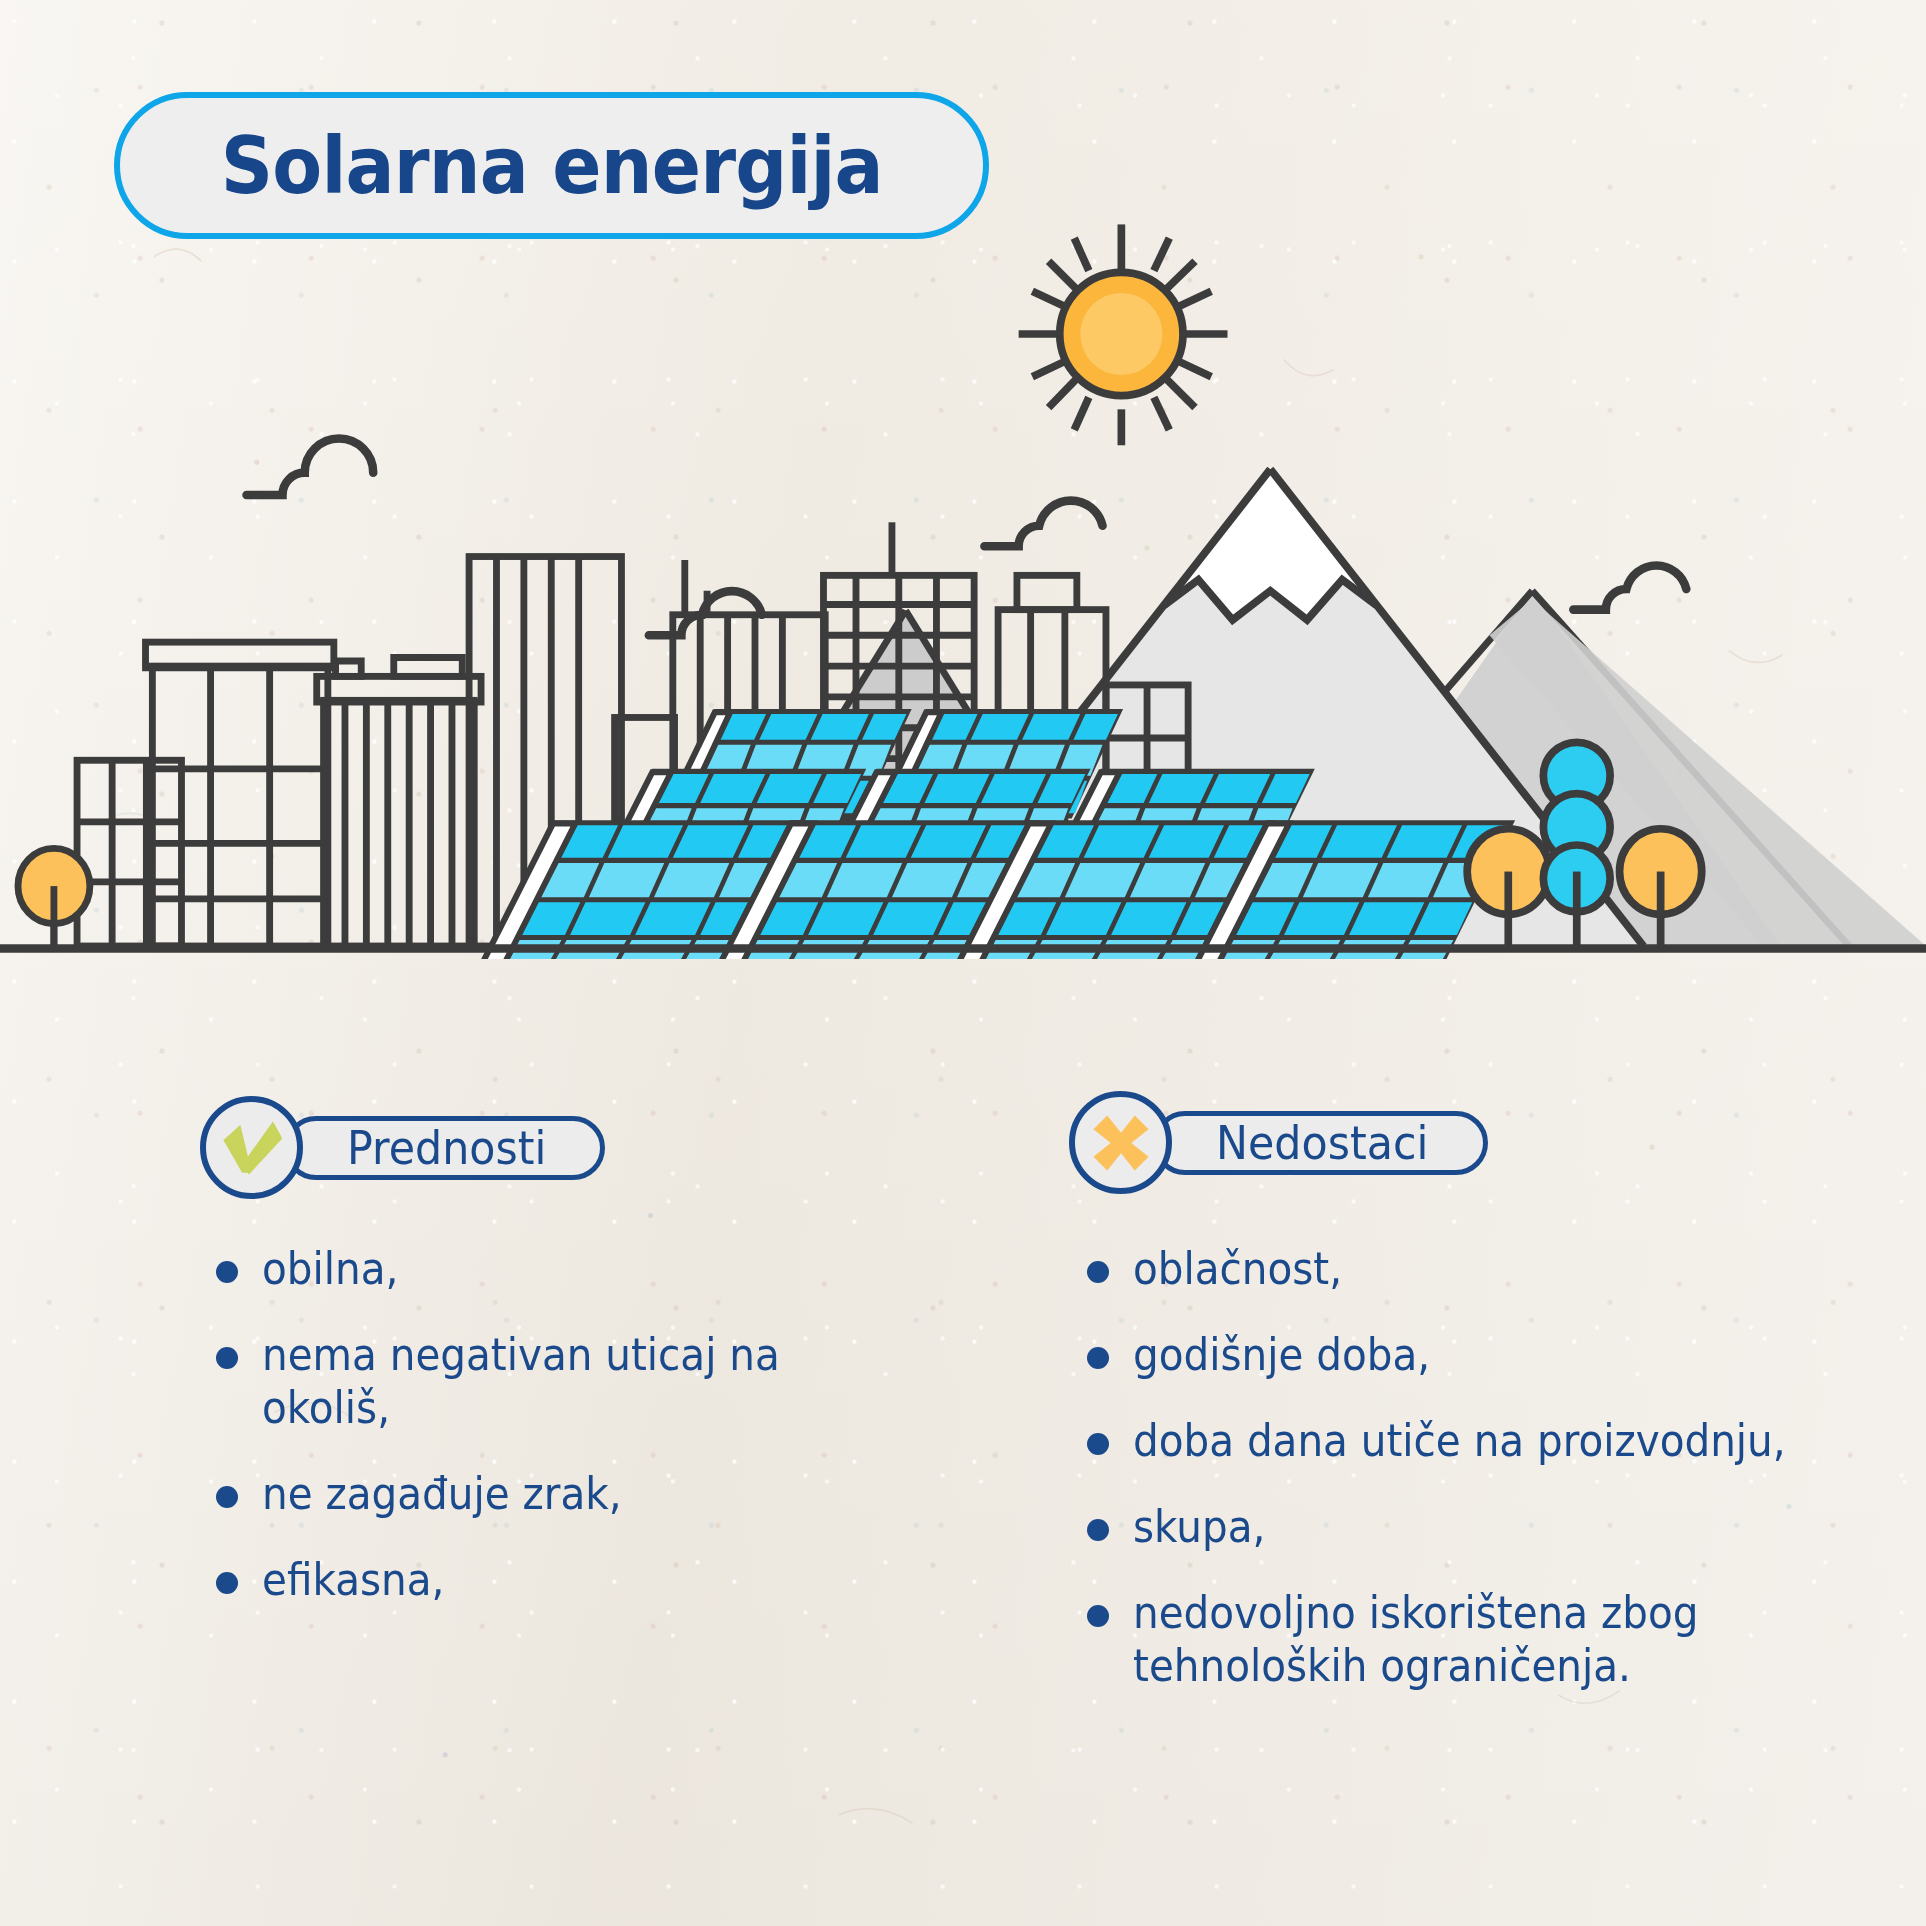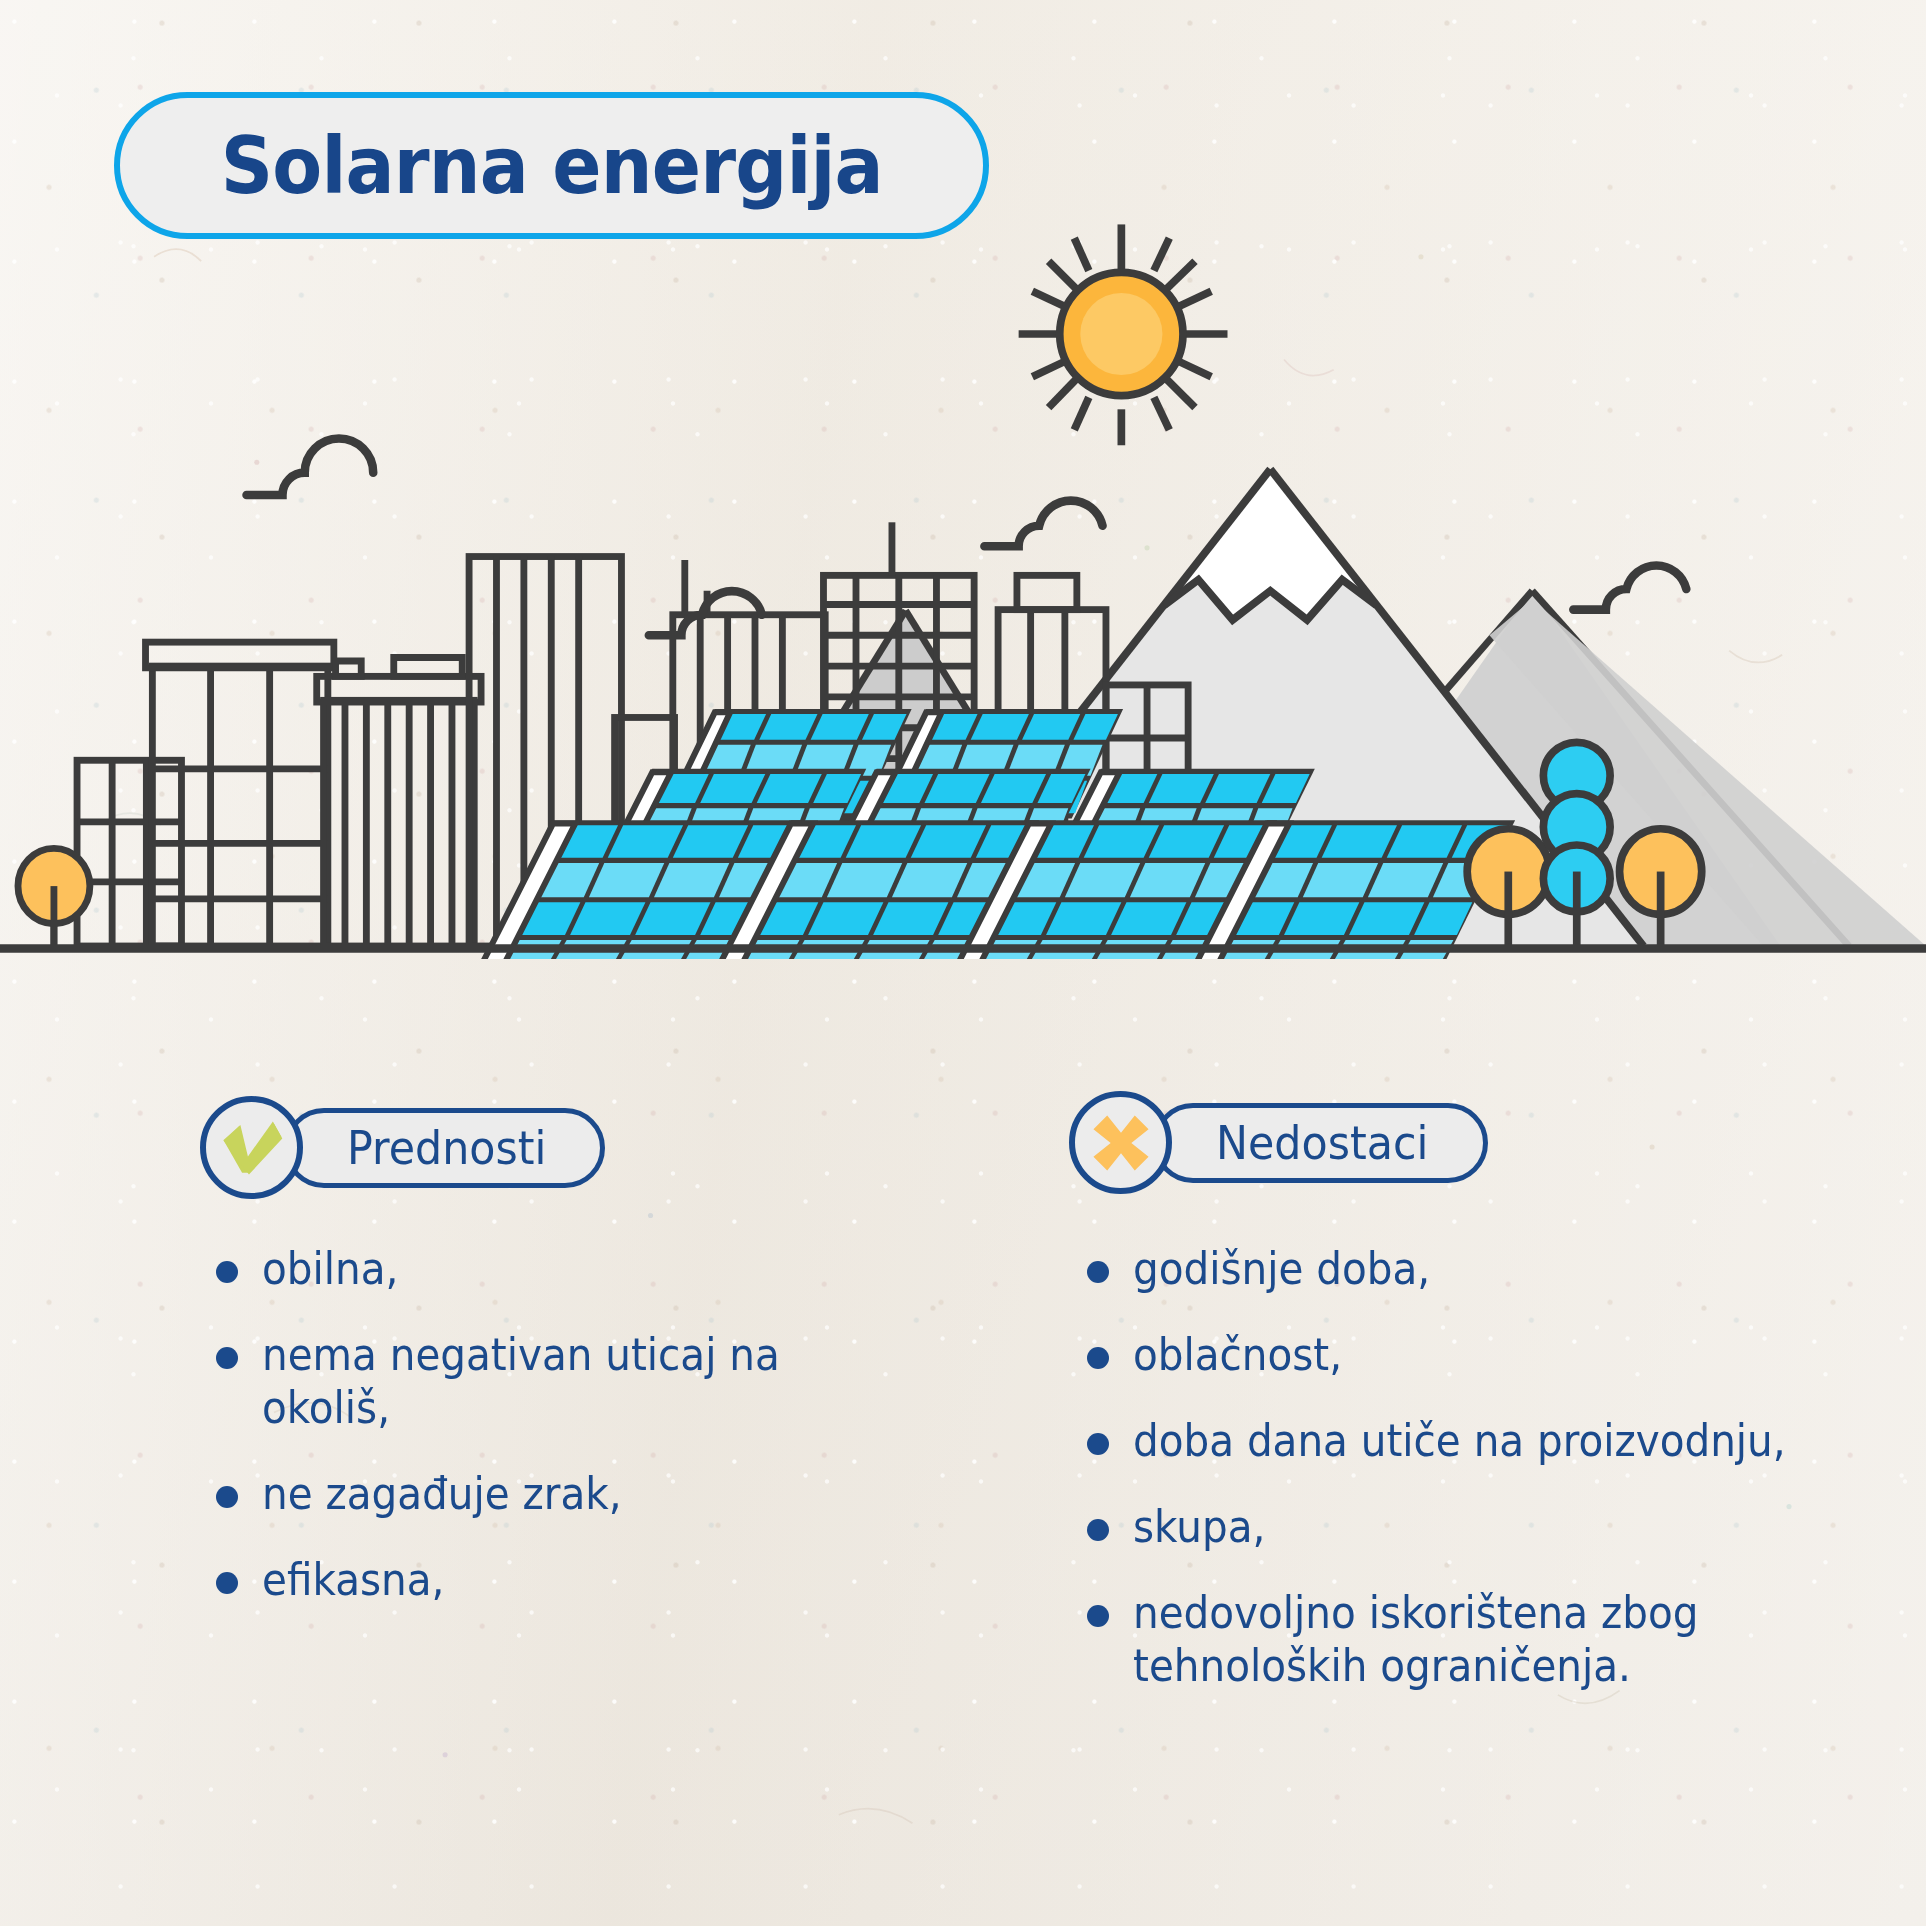--- a/index.html
+++ b/index.html
@@ -59,21 +59,21 @@
   
   .lower{position:absolute;left:0;top:959px;width:1926px;height:967px;}
 
   .sec-badge{position:absolute;display:flex;align-items:center;}
   .sec-icon{
     position:relative;width:103px;height:103px;border-radius:50%;
     background:#ececec;border:6px solid #1b4a8c;box-sizing:border-box;z-index:3;
     display:flex;align-items:center;justify-content:center;
   }
   .sec-pill{
-    position:relative;margin-left:-19px;height:80px;
+    position:relative;margin-left:-19px;height:64px;
     background:#ececec;border:5.1px solid #1b4a8c;border-radius:40px;
     box-sizing:border-box;display:flex;align-items:center;
     padding:0 39px 0 58px;z-index:2;
   }
   .sec-label{
     font-size:46px;color:#1b4a8c;white-space:nowrap;
     font-family:"DejaVu Sans","Liberation Sans",sans-serif;
     transform:scaleX(.93);transform-origin:left center;
   }
 
@@ -497,25 +497,25 @@
         </svg>
       </div>
       <div class="sec-pill">
         <span class="sec-label">Nedostaci</span>
       </div>
     </div>
 
     <div class="list" style="left:1087px;top:283px;width:796px;">
       <div class="li">
         <span class="bullet"></span>
+        <span class="li-text">oblačnost,</span>
+      </div>
+      <div class="li">
+        <span class="bullet"></span>
         <span class="li-text">godišnje doba,</span>
-      </div>
-      <div class="li">
-        <span class="bullet"></span>
-        <span class="li-text">oblačnost,</span>
       </div>
       <div class="li">
         <span class="bullet"></span>
         <span class="li-text">doba dana utiče na proizvodnju,</span>
       </div>
       <div class="li">
         <span class="bullet"></span>
         <span class="li-text">skupa,</span>
       </div>
       <div class="li">

